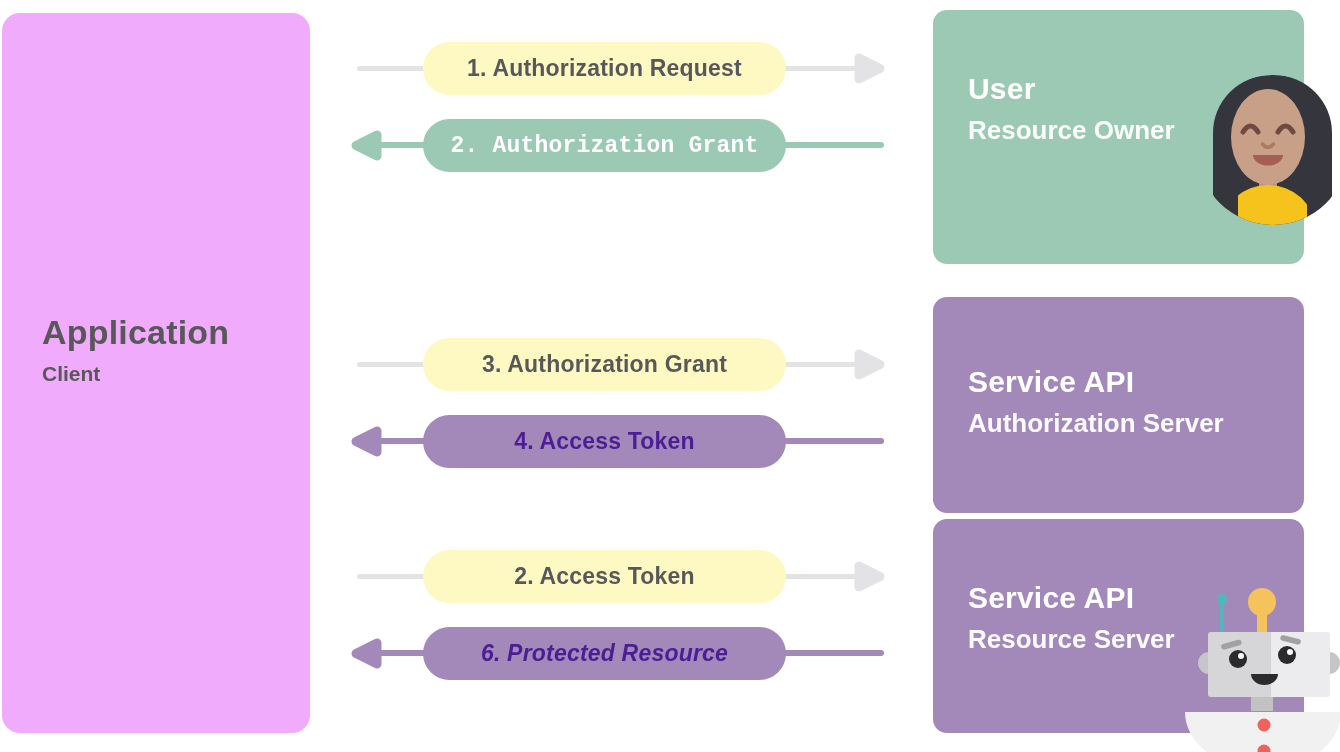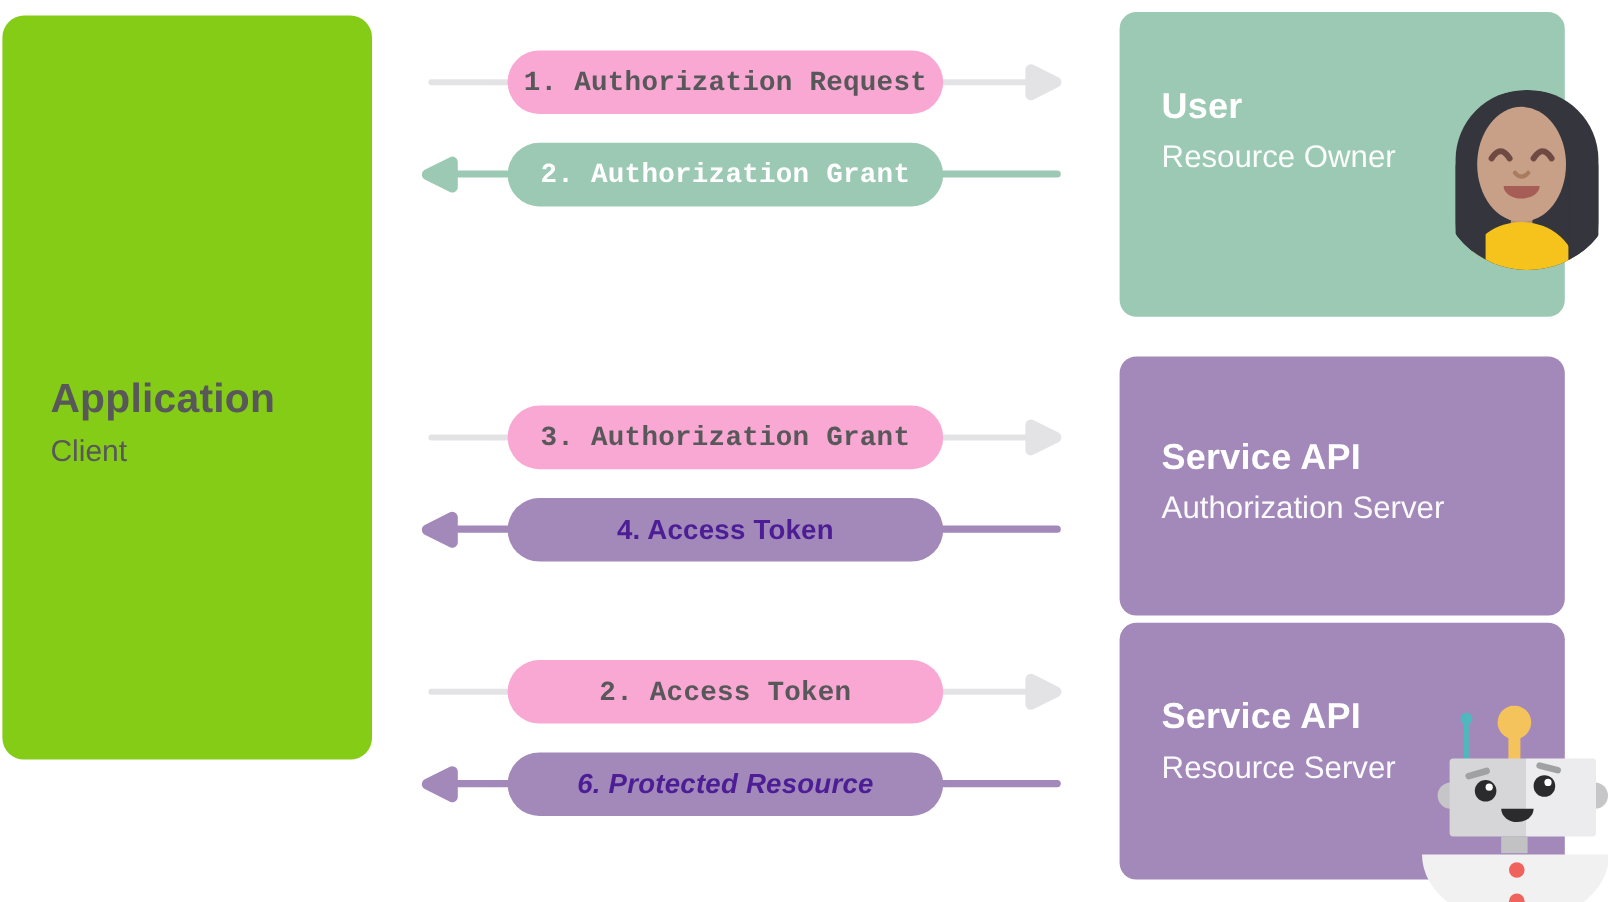--- a/index.html
+++ b/index.html
@@ -7,35 +7,35 @@
     position: relative;
     width: 1340px;
     height: 752px;
     overflow: hidden;
     background: #ffffff;
     font-family: "Liberation Sans", sans-serif;
   }
 
   
   .box { position: absolute; border-radius: 14px; }
-  #app-box   { left: 2px;   top: 13px;  width: 308px; height: 620px; background: #84cc16; border-radius: 18px; }
+  #app-box   { left: 2px;   top: 13px;  width: 308px; height: 720px; background: #f0abfc; border-radius: 18px; }
   #user-box  { left: 933px; top: 10px;  width: 371px; height: 254px; background: #9bc9b3; }
   #auth-box  { left: 933px; top: 297px; width: 371px; height: 216px; background: #a289b9; }
   #res-box   { left: 933px; top: 519px; width: 371px; height: 214px; background: #a289b9; }
 
   .box-text { position: absolute; }
   #app-box .box-text { left: 40px; top: 300px; }
   #user-box .box-text { left: 35px; top: 62px; }
   #auth-box .box-text { left: 35px; top: 68px; }
   #res-box .box-text { left: 35px; top: 62px; }
 
   .box-title { font-weight: 700; letter-spacing: .2px; }
-  .box-sub   { font-weight: 400; }
+  .box-sub   { font-weight: 700; }
   #app-box .box-title { font-size: 34px; color: #58585a; margin-bottom: 10px; }
-  #app-box .box-sub   { font-size: 25px; color: #58585a; }
+  #app-box .box-sub   { font-size: 21px; color: #58585a; }
   #user-box .box-title, #auth-box .box-title, #res-box .box-title
     { font-size: 30px; color: #ffffff; margin-bottom: 9px; }
   #user-box .box-sub, #auth-box .box-sub, #res-box .box-sub
     { font-size: 26px; color: rgba(255,255,255,.96); }
 
   
   .arrow { position: absolute; left: 0; width: 1340px; height: 56px; }
   .a1 { top: 42px; }  .a2 { top: 119px; font-family: Liberation Mono, monospace; }
   .a3 { top: 338px; } .a4 { top: 415px; }
   .a5 { top: 550px; } .a6 { top: 627px; font-style: italic; }
@@ -50,21 +50,21 @@
   .dir-left  .head svg { transform: scaleX(-1); }
 
   .arrow .pill {
     position: absolute; left: 423px; top: 0; width: 363px; height: 53px;
     border-radius: 27px; display: flex; align-items: center; justify-content: center;
     font-size: 23px; font-weight: 700; letter-spacing: .2px;
   }
 
   .style-gray  .line { background: #e3e3e5; }
   .style-gray  .head polygon { fill: #e3e3e5; stroke: #e3e3e5; }
-  .style-gray  .pill { background: #f9a8d4; color: #58585a; font-family: Liberation Mono, monospace; }
+  .style-gray  .pill { background: #fef9c3; color: #58585a; }
 
   .style-green .line { background: #9bc9b3; }
   .style-green .head polygon { fill: #9bc9b3; stroke: #9bc9b3; }
   .style-green .pill { background: #9bc9b3; color: #ffffff; }
 
   .style-purple .line { background: #a289b9; }
   .style-purple .head polygon { fill: #a289b9; stroke: #a289b9; }
   .style-purple .pill { background: #a289b9; color: #4c1d95; }
 
   

